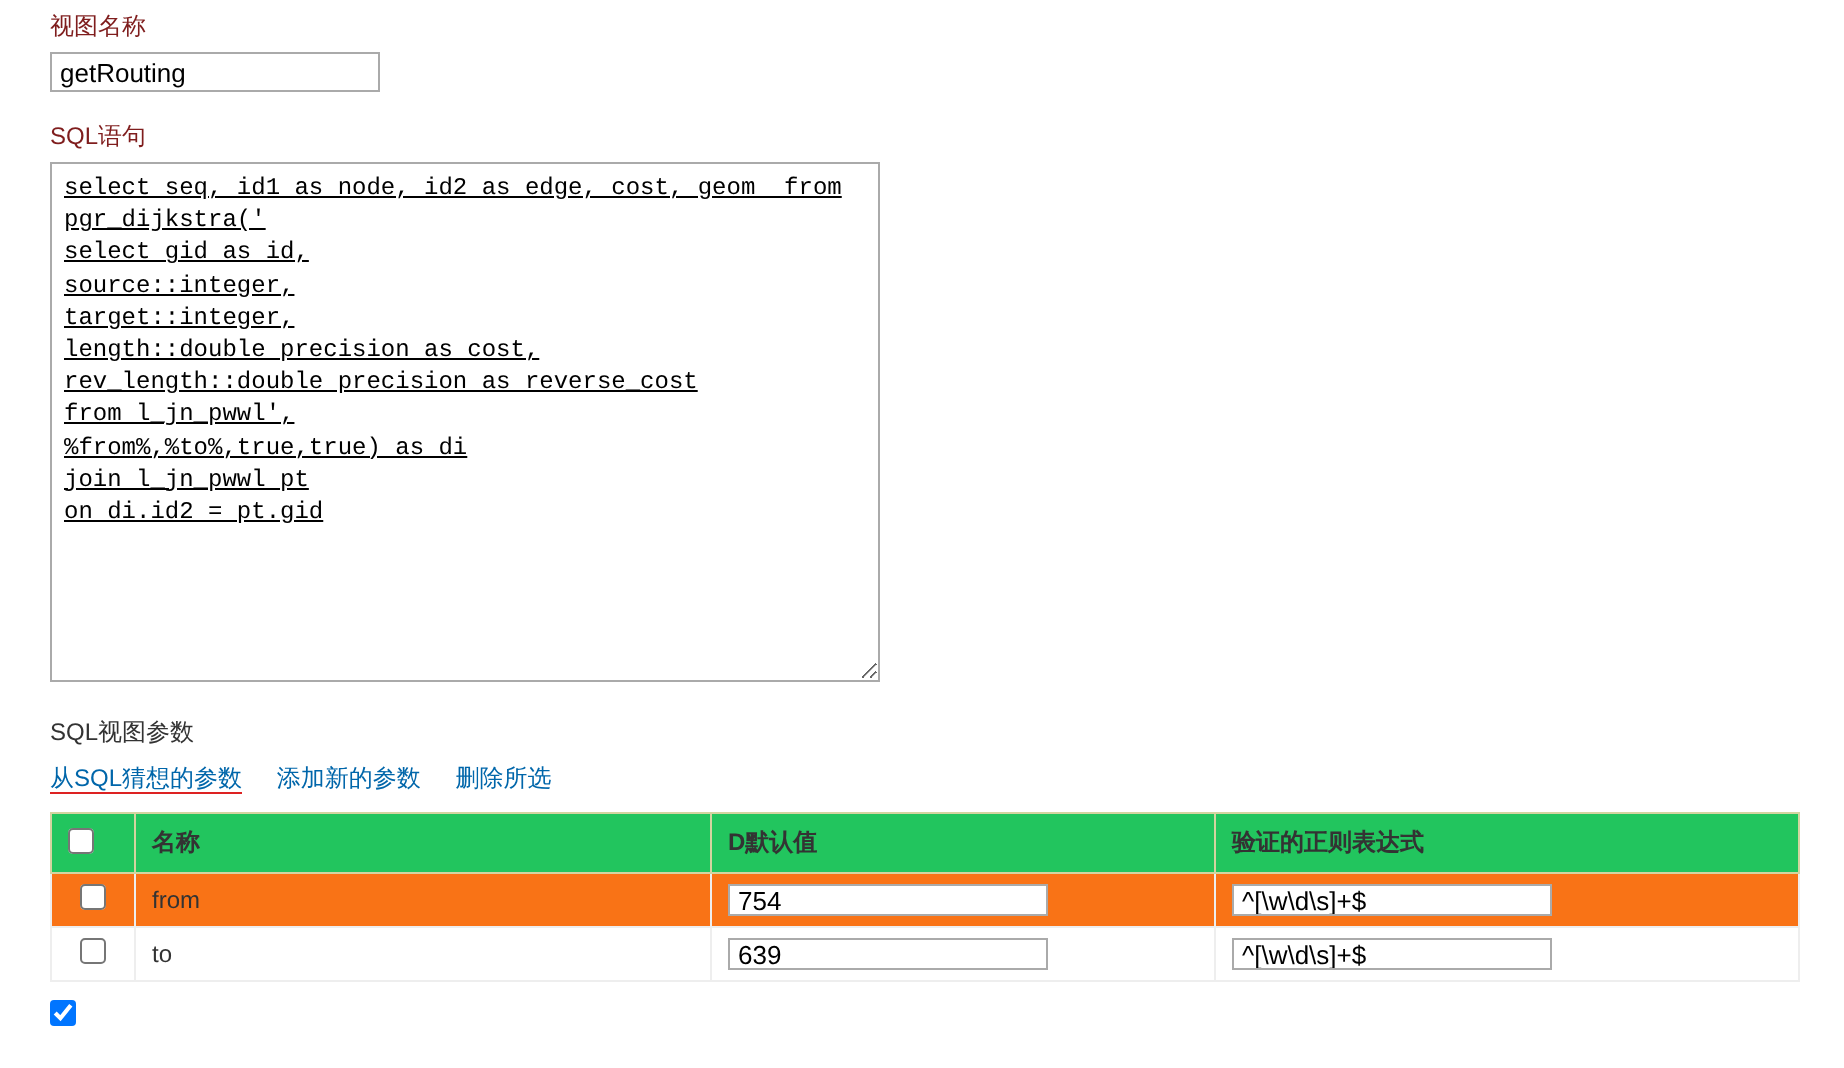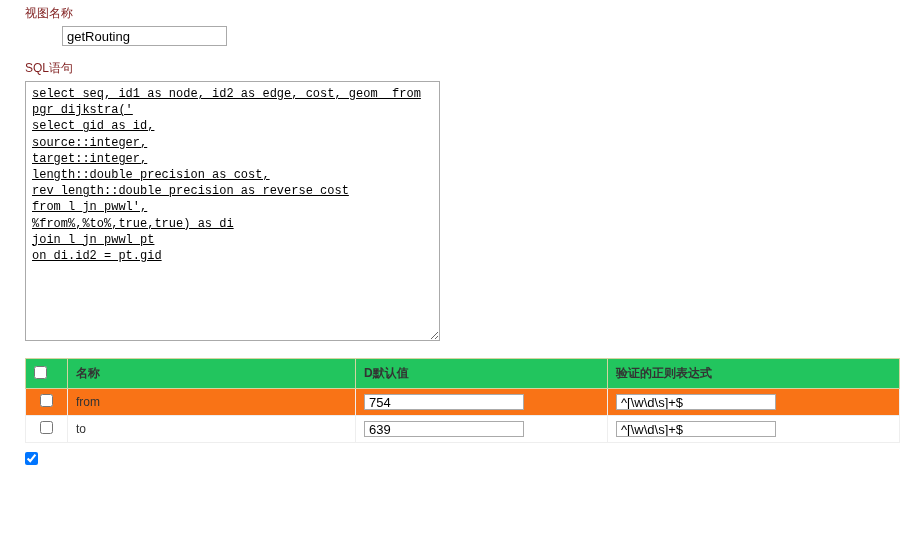--- a/index.html
+++ b/index.html
@@ -17,21 +17,20 @@
       font-size: 12px;
       color: #7f1d1d;
     }
     .text-input {
       border: 1px solid #aaa;
       padding: 2px 4px;
       font-size: 13px;
       font-family: Arial, sans-serif;
       width: 165px;
       height: 20px;
-      margin-left: 37px;
     }
     .sql-textarea {
       width: 415px;
       height: 260px;
       border: 1px solid #aaa;
       padding: 4px 6px;
       font-family: "SimSun", "Courier New", monospace;
       font-size: 12px;
       line-height: 1.35;
       resize: both;
@@ -103,20 +102,26 @@
 length::double precision as cost,
 rev_length::double precision as reverse_cost
 from l_jn_pwwl',
 %from%,%to%,true,true) as di
 join l_jn_pwwl pt
 on di.id2 = pt.gid
 </textarea>
 </div>
 
 <div>
+  <div class="section-label">SQL视图参数</div>
+  <div class="link-row">
+    <a href="#" class="link-underlined">从SQL猜想的参数</a>
+    <a href="#">添加新的参数</a>
+    <a href="#">删除所选</a>
+  </div>
 
   <table class="param-table">
     <thead>
       <tr>
         <th class="col-check">
           <input type="checkbox" style="">
         </th>
         <th class="col-name">名称</th>
         <th class="col-default">D默认值</th>
         <th class="col-regex">验证的正则表达式</th>

